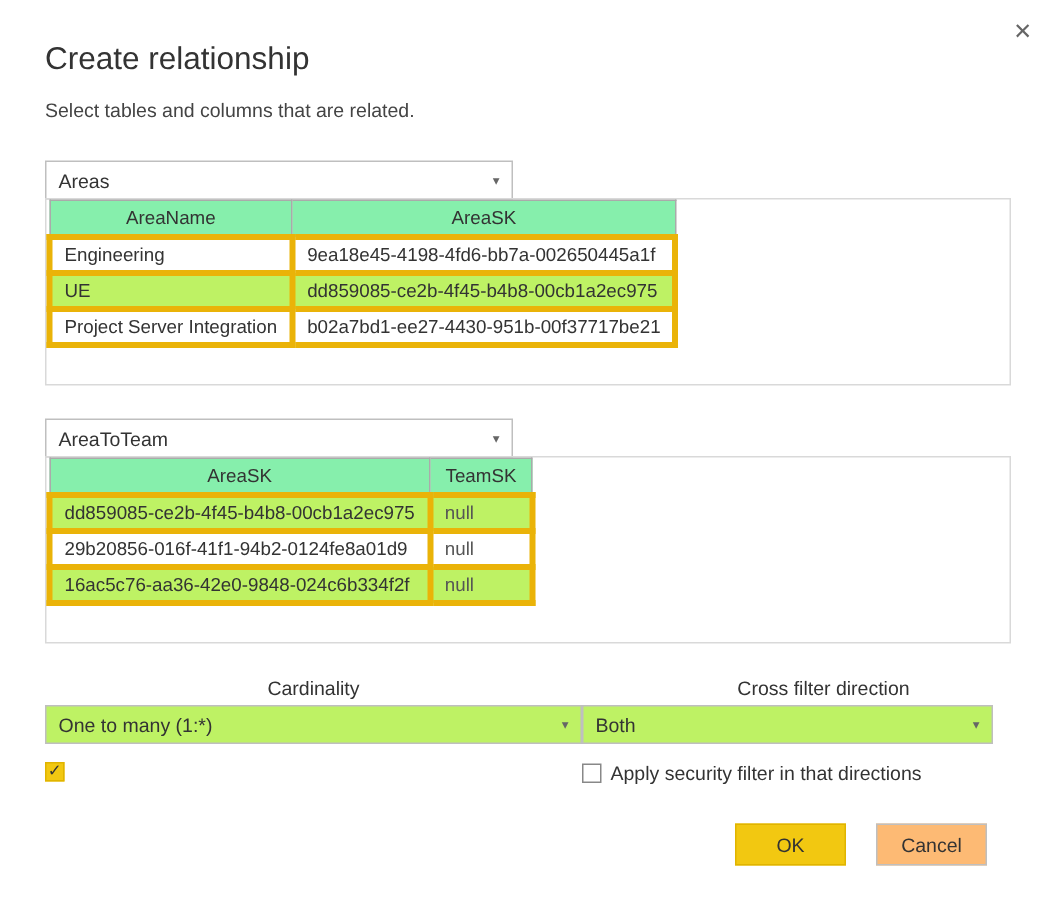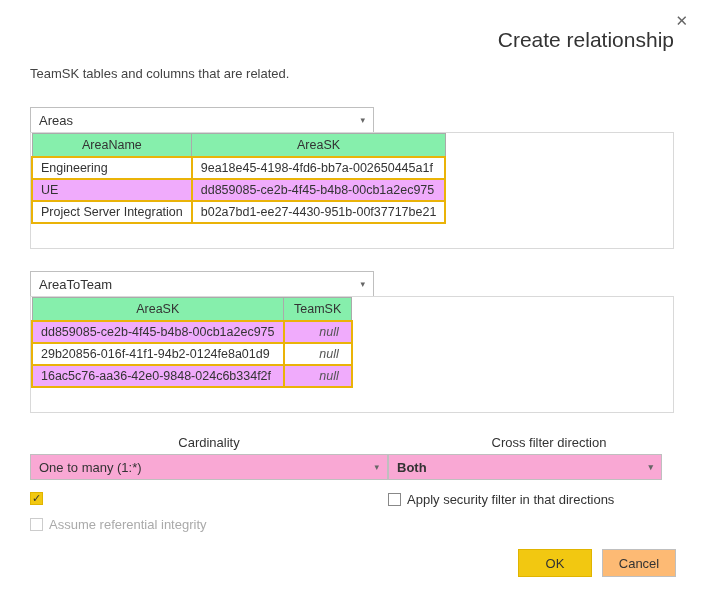--- a/index.html
+++ b/index.html
@@ -19,29 +19,28 @@
     top: 12px; right: 16px;
     font-size: 15px;
     color: #666;
     cursor: pointer;
   }
   .title {
     font-size: 21px;
     font-weight: 300;
     color: #333;
     margin: 6px 0 14px 0;
-    text-align: right;
   }
   .subtitle {
     font-size: 13px;
     color: #444;
     margin-bottom: 26px;
   }
   .dropdown {
-    width: 344px;
+    width: 312px;
     height: 26px;
     border: 1px solid #bfbfbf;
     background: #fff;
     display: flex;
     align-items: center;
     justify-content: space-between;
     padding: 0 8px;
     font-size: 13px;
     color: #333;
     cursor: pointer;
@@ -63,29 +62,27 @@
   }
   th {
     background: #86efac;
     color: #333;
     font-weight: 400;
     padding: 4px 10px;
     text-align: center;
     border: 1px solid #aaa;
   }
   td {
-    border: 2px solid #eab308;
+    border: 4px solid #eab308;
     padding: 3px 8px;
     white-space: nowrap;
   }
   .row-odd { background: #fff; }
-  .row-even { background: #f0abfc; }
+  .row-even { background: #bef264; }
   .null {
-    font-style: italic;
-    text-align: right;
     color: #555;
     padding-right: 12px;
   }
   .form-row {
     display: flex;
     gap: 0;
     margin-top: 6px;
   }
   .form-col {
     flex: 0 0 50%;
@@ -93,29 +90,29 @@
   }
   .label {
     font-size: 13px;
     color: #333;
     margin-bottom: 4px;
   }
   .wide-dd {
     width: 358px;
     height: 26px;
     border: 1px solid #bfbfbf;
-    background: #f9a8d4;
+    background: #bef264;
     display: flex;
     align-items: center;
     justify-content: space-between;
     padding: 0 8px;
     font-size: 13px;
     cursor: pointer;
   }
-  .wide-dd.right { width: 274px; font-weight: bold; }
+  .wide-dd.right { width: 274px; }
   .chk-row {
     display: flex;
     align-items: center;
     margin-top: 12px;
     font-size: 13px;
     gap: 6px;
   }
   .chk {
     width: 13px; height: 13px;
     border: 1px solid #888;
@@ -131,23 +128,23 @@
     border-color: #e0b400;
     color: #333;
   }
   .chk.disabled {
     border-color: #ccc;
   }
   .disabled-text { color: #aaa; }
   .buttons {
     position: absolute;
     bottom: 22px;
-    right: 28px;
-    display: flex;
-    gap: 10px;
+    right: 46px;
+    display: flex;
+    gap: 20px;
   }
   .btn {
     min-width: 74px;
     height: 28px;
     border: 1px solid #bfbfbf;
     background: #fdba74;
     font-size: 13px;
     display: flex;
     align-items: center;
     justify-content: center;
@@ -159,21 +156,21 @@
     color: #333;
     font-weight: 400;
   }
 </style>
 </head>
 <body>
 
 <div class="close-x">✕</div>
 
 <div class="title">Create relationship</div>
-<div class="subtitle">TeamSK tables and columns that are related.</div>
+<div class="subtitle">Select tables and columns that are related.</div>
 
 <div class="dropdown">
   <span>Areas</span>
   <span class="caret">▾</span>
 </div>
 <div class="table-wrap">
   <table>
     <tbody>
         <tr>
       <th>AreaName</th>
@@ -225,24 +222,20 @@
 <div class="form-row">
   <div class="form-col">
     <div class="label">Cardinality</div>
     <div class="wide-dd">
       <span>One to many (1:*)</span>
       <span class="caret">▾</span>
     </div>
     <div class="chk-row">
       <span class="chk checked">✓</span>
     </div>
-    <div class="chk-row">
-      <span class="chk disabled"></span>
-      <span class="disabled-text">Assume referential integrity</span>
-    </div>
   </div>
   <div class="form-col">
     <div class="label">Cross filter direction</div>
     <div class="wide-dd right">
       <span>Both</span>
       <span class="caret">▾</span>
     </div>
     <div class="chk-row">
       <span class="chk"></span>
       <span>Apply security filter in that directions</span>

